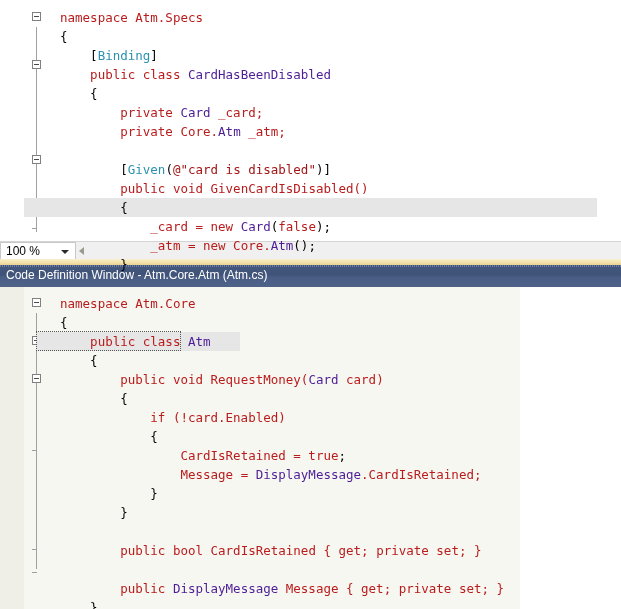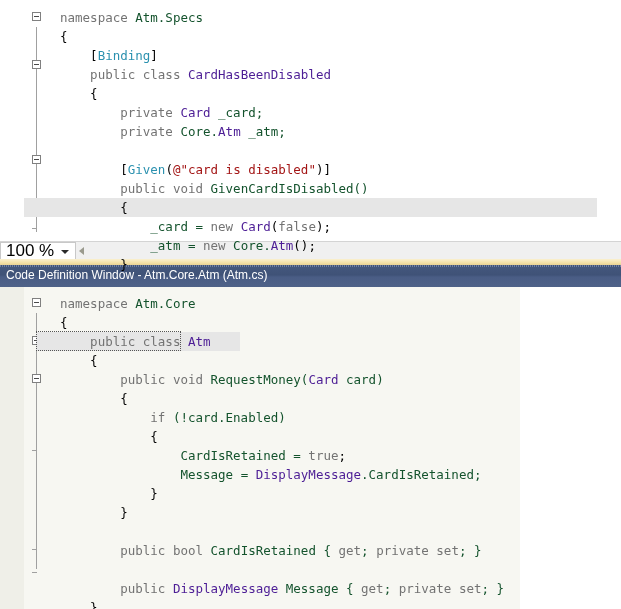--- a/index.html
+++ b/index.html
@@ -30,26 +30,26 @@
     white-space: pre;
   }
   .ln {
     position: relative;
     height: 19px;
     white-space: pre;
     padding-left: 36px;
   }
 
   
-  .kw   { color: #737373; }
+  .kw   { color: #b91c1c; }
   .type { color: #4c1d95; }
   .str  { color: #a31515; }
   .att  { color: #2b91af; margin-top: 42px; }
   .pnc  { color: #000000; }
-  .plain{ color: #14532d; }
+  .plain{ color: #b91c1c; }
 
   
   #top-editor {
     position: absolute;
     left: 0; top: 0;
     width: 621px;
     height: 240px;
     background: #ffffff;
     border-left: 24px solid #ffffff;
     box-sizing: border-box;
@@ -124,21 +124,21 @@
   #zoom-combo {
     position: absolute;
     left: 0;
     top: 0;
     width: 76px;
     height: 18px;
     background: #ffffff;
     border: 1px solid #c8c8c8;
     box-sizing: border-box;
     font-family: "Liberation Sans", sans-serif;
-    font-size: 17px;
+    font-size: 12px;
     color: #000000;
     line-height: 16px;
     padding-left: 5px;
   }
   #zoom-combo .caret {
     position: absolute;
     right: 6px;
     top: 7px;
     width: 0; height: 0;
     border-left: 4px solid transparent;

